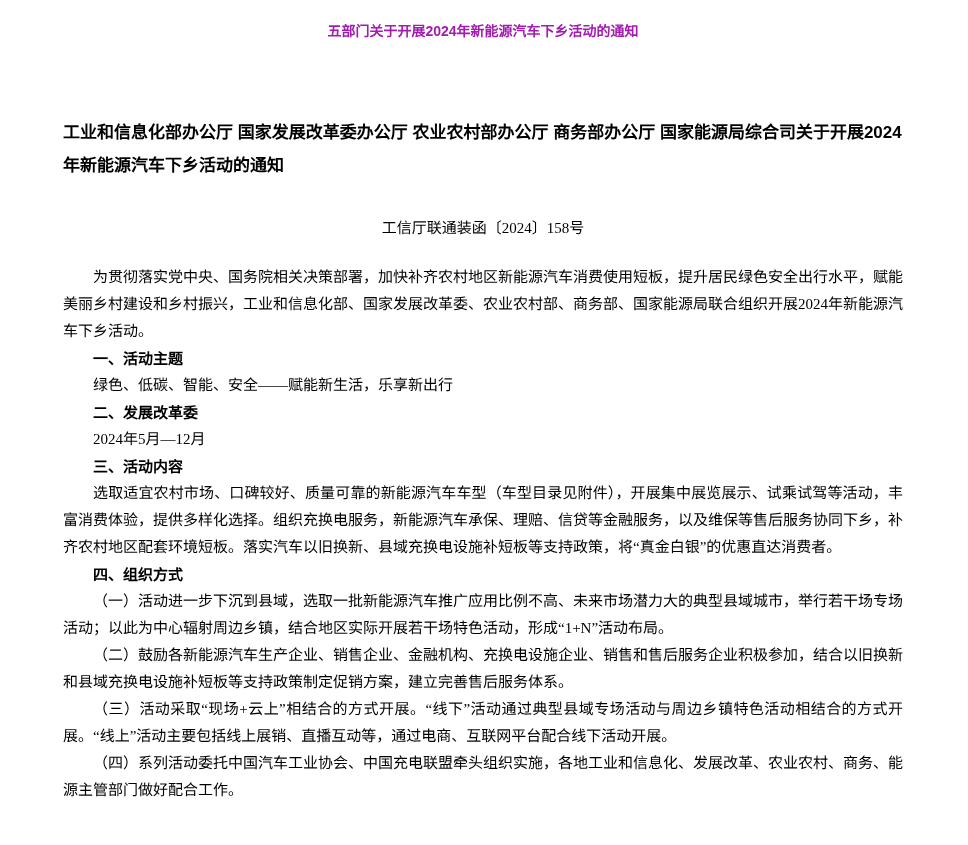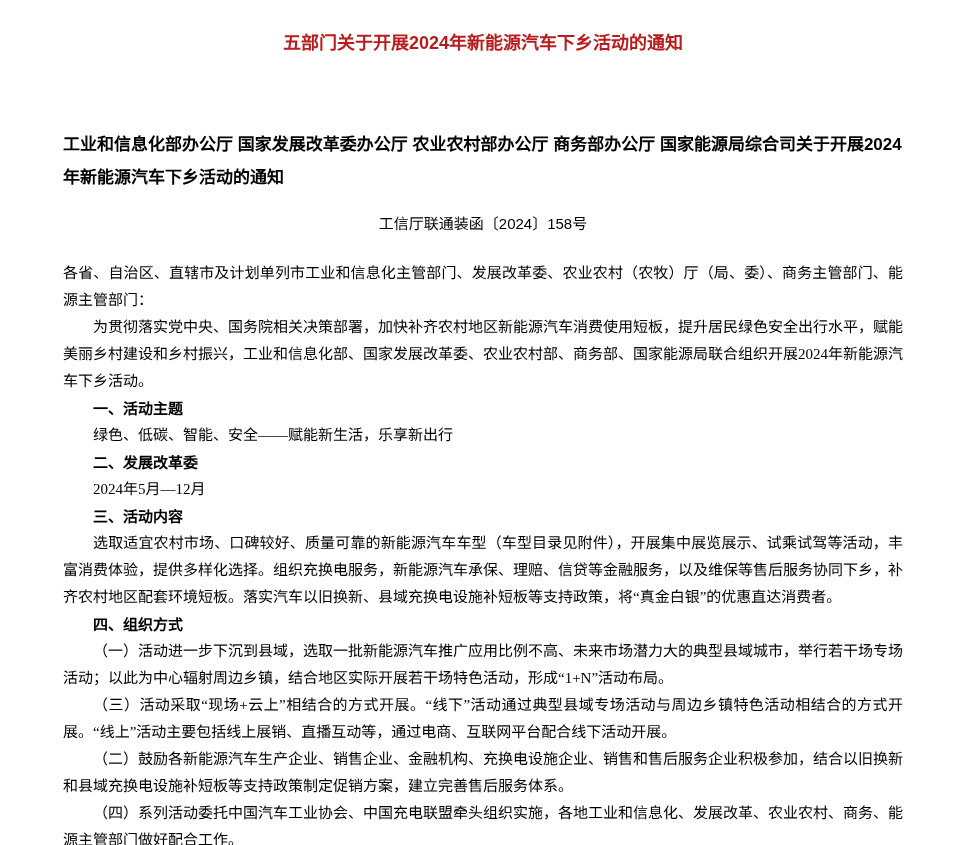--- a/index.html
+++ b/index.html
@@ -15,42 +15,42 @@
     color: #000000;
     font-family: "Liberation Serif", serif;
   }
   .page {
     width: 968px;
     height: 845px;
     padding: 12px 65px 0 63px;
     background: #ffffff;
   }
   .doc-title {
-    margin: 16px;
+    margin: 4px;
     padding: 0;
     font-family: "Liberation Sans", sans-serif;
-    font-size: 18px;
+    font-size: 14px;
     font-weight: bold;
     line-height: 30px;
     text-align: center;
-    color: #b91c1c;
+    color: #a21caf;
   }
   .doc-subtitle {
     margin: 70px 0 0 0;
     padding: 0;
     font-family: "Liberation Sans", sans-serif;
     font-size: 17px;
     font-weight: bold;
     line-height: 33px;
     text-align: left;
     color: #000000;
   }
   .doc-number {
-    margin-top: 20px;
-    font-family: Liberation Sans, sans-serif;
+    margin-top: 36px;
+    font-family: Liberation Serif, serif;
     font-size: 15px;
     font-weight: normal;
     line-height: 20px;
     text-align: center;
     color: #000000;
   }
   .doc-body {
     margin-top: 26px;
     font-family: "Liberation Serif", serif;
     font-size: 15px;
@@ -77,33 +77,32 @@
 <div class="page">
 
   <h1 class="doc-title">五部门关于开展2024年新能源汽车下乡活动的通知</h1>
 
   <h2 class="doc-subtitle">工业和信息化部办公厅 国家发展改革委办公厅 农业农村部办公厅 商务部办公厅 国家能源局综合司关于开展2024年新能源汽车下乡活动的通知</h2>
 
   <div class="doc-number">工信厅联通装函〔2024〕158号</div>
 
   <div class="doc-body">
 
-    <p class="no-indent">各省、自治区、直辖市及计划单列市工业和信息化主管部门、发展改革委、农业农村（农牧）厅（局、委）、商务主管部门、能源主管部门：</p>
 
     <p>为贯彻落实党中央、国务院相关决策部署，加快补齐农村地区新能源汽车消费使用短板，提升居民绿色安全出行水平，赋能美丽乡村建设和乡村振兴，工业和信息化部、国家发展改革委、农业农村部、商务部、国家能源局联合组织开展2024年新能源汽车下乡活动。</p>
 
     <p class="section-heading">一、活动主题</p>
     <p>绿色、低碳、智能、安全——赋能新生活，乐享新出行</p>
 
     <p class="section-heading">二、发展改革委</p>
     <p>2024年5月—12月</p>
 
     <p class="section-heading">三、活动内容</p>
     <p>选取适宜农村市场、口碑较好、质量可靠的新能源汽车车型（车型目录见附件），开展集中展览展示、试乘试驾等活动，丰富消费体验，提供多样化选择。组织充换电服务，新能源汽车承保、理赔、信贷等金融服务，以及维保等售后服务协同下乡，补齐农村地区配套环境短板。落实汽车以旧换新、县域充换电设施补短板等支持政策，将“真金白银”的优惠直达消费者。</p>
 
     <p class="section-heading">四、组织方式</p>
     <p>（一）活动进一步下沉到县域，选取一批新能源汽车推广应用比例不高、未来市场潜力大的典型县域城市，举行若干场专场活动；以此为中心辐射周边乡镇，结合地区实际开展若干场特色活动，形成“1+N”活动布局。</p>
+    <p>（二）鼓励各新能源汽车生产企业、销售企业、金融机构、充换电设施企业、销售和售后服务企业积极参加，结合以旧换新和县域充换电设施补短板等支持政策制定促销方案，建立完善售后服务体系。</p>
     <p>（三）活动采取“现场+云上”相结合的方式开展。“线下”活动通过典型县域专场活动与周边乡镇特色活动相结合的方式开展。“线上”活动主要包括线上展销、直播互动等，通过电商、互联网平台配合线下活动开展。</p>
-    <p>（二）鼓励各新能源汽车生产企业、销售企业、金融机构、充换电设施企业、销售和售后服务企业积极参加，结合以旧换新和县域充换电设施补短板等支持政策制定促销方案，建立完善售后服务体系。</p>
     <p>（四）系列活动委托中国汽车工业协会、中国充电联盟牵头组织实施，各地工业和信息化、发展改革、农业农村、商务、能源主管部门做好配合工作。</p>
 
   </div>
 </div>
 
 </body></html>

